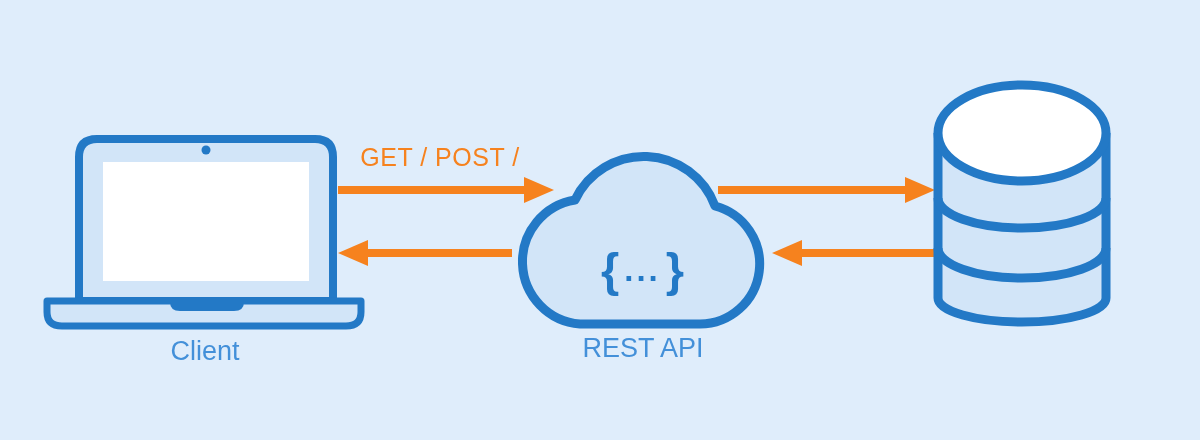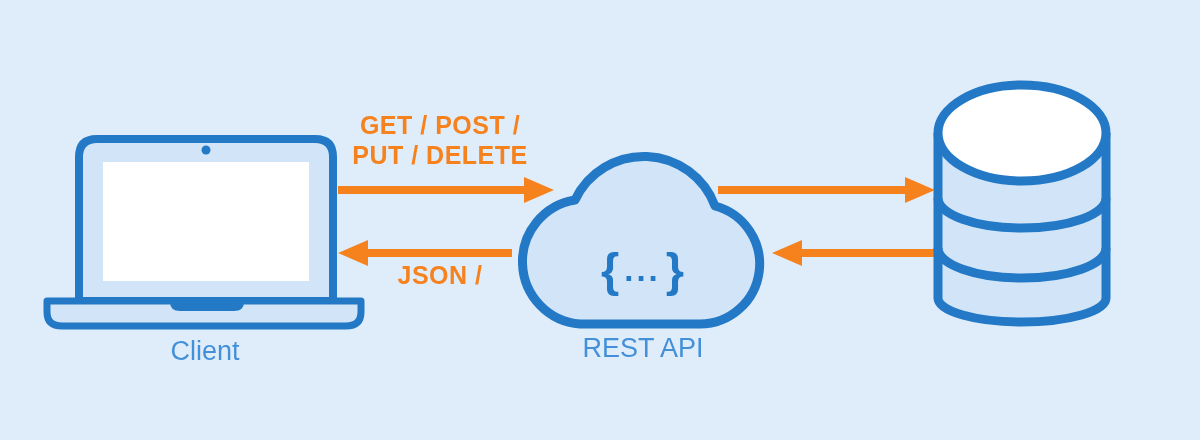--- a/index.html
+++ b/index.html
@@ -27,23 +27,24 @@
   .fill-none{fill:none;}
   .orange-stroke{stroke:var(--accent-orange);}
   .orange-fill{fill:var(--accent-orange);}
 
   .edge-label{
     position:absolute;
     width:200px;
     text-align:center;
     color:var(--accent-orange);
     font-size:25px;
-    font-weight:700;
+    font-weight:400;
     line-height:30px;
     letter-spacing:0.5px;
+    margin-top:32px;
   }
   .edge-label.request{left:340px;top:110px;}
   .edge-label.response{left:340px;top:260px;}
 
   .node-label{
     position:absolute;
     width:200px;
     text-align:center;
     color:var(--label-blue);
     font-size:27px;
@@ -106,25 +107,23 @@
     <g>
       <path class="fill-shape stroke-blue" d="M 938 133 L 938 298 A 84 24 0 0 0 1106 298 L 1106 133" stroke-width="9"></path>
       <path class="fill-none stroke-blue" d="M 938 198 A 84 30 0 0 0 1106 198" stroke-width="9"></path>
       <path class="fill-none stroke-blue" d="M 938 248 A 84 30 0 0 0 1106 248" stroke-width="9"></path>
       <ellipse class="fill-white stroke-blue" cx="1022" cy="133" rx="84" ry="48" stroke-width="9"></ellipse>
     </g>
   </svg>
 
   <div class="edge-label request">
     <div>GET / POST /</div>
-    <div>PUT / DELETE</div>
   </div>
 
   <div class="edge-label response">
-    <div>JSON /</div>
   </div>
 
   <div class="api-symbol">
     <span class="brace">{</span>
     <span class="dots">...</span>
     <span class="brace">}</span>
   </div>
 
   <div class="node-label api">REST API</div>
   <div class="node-label client">Client</div>

